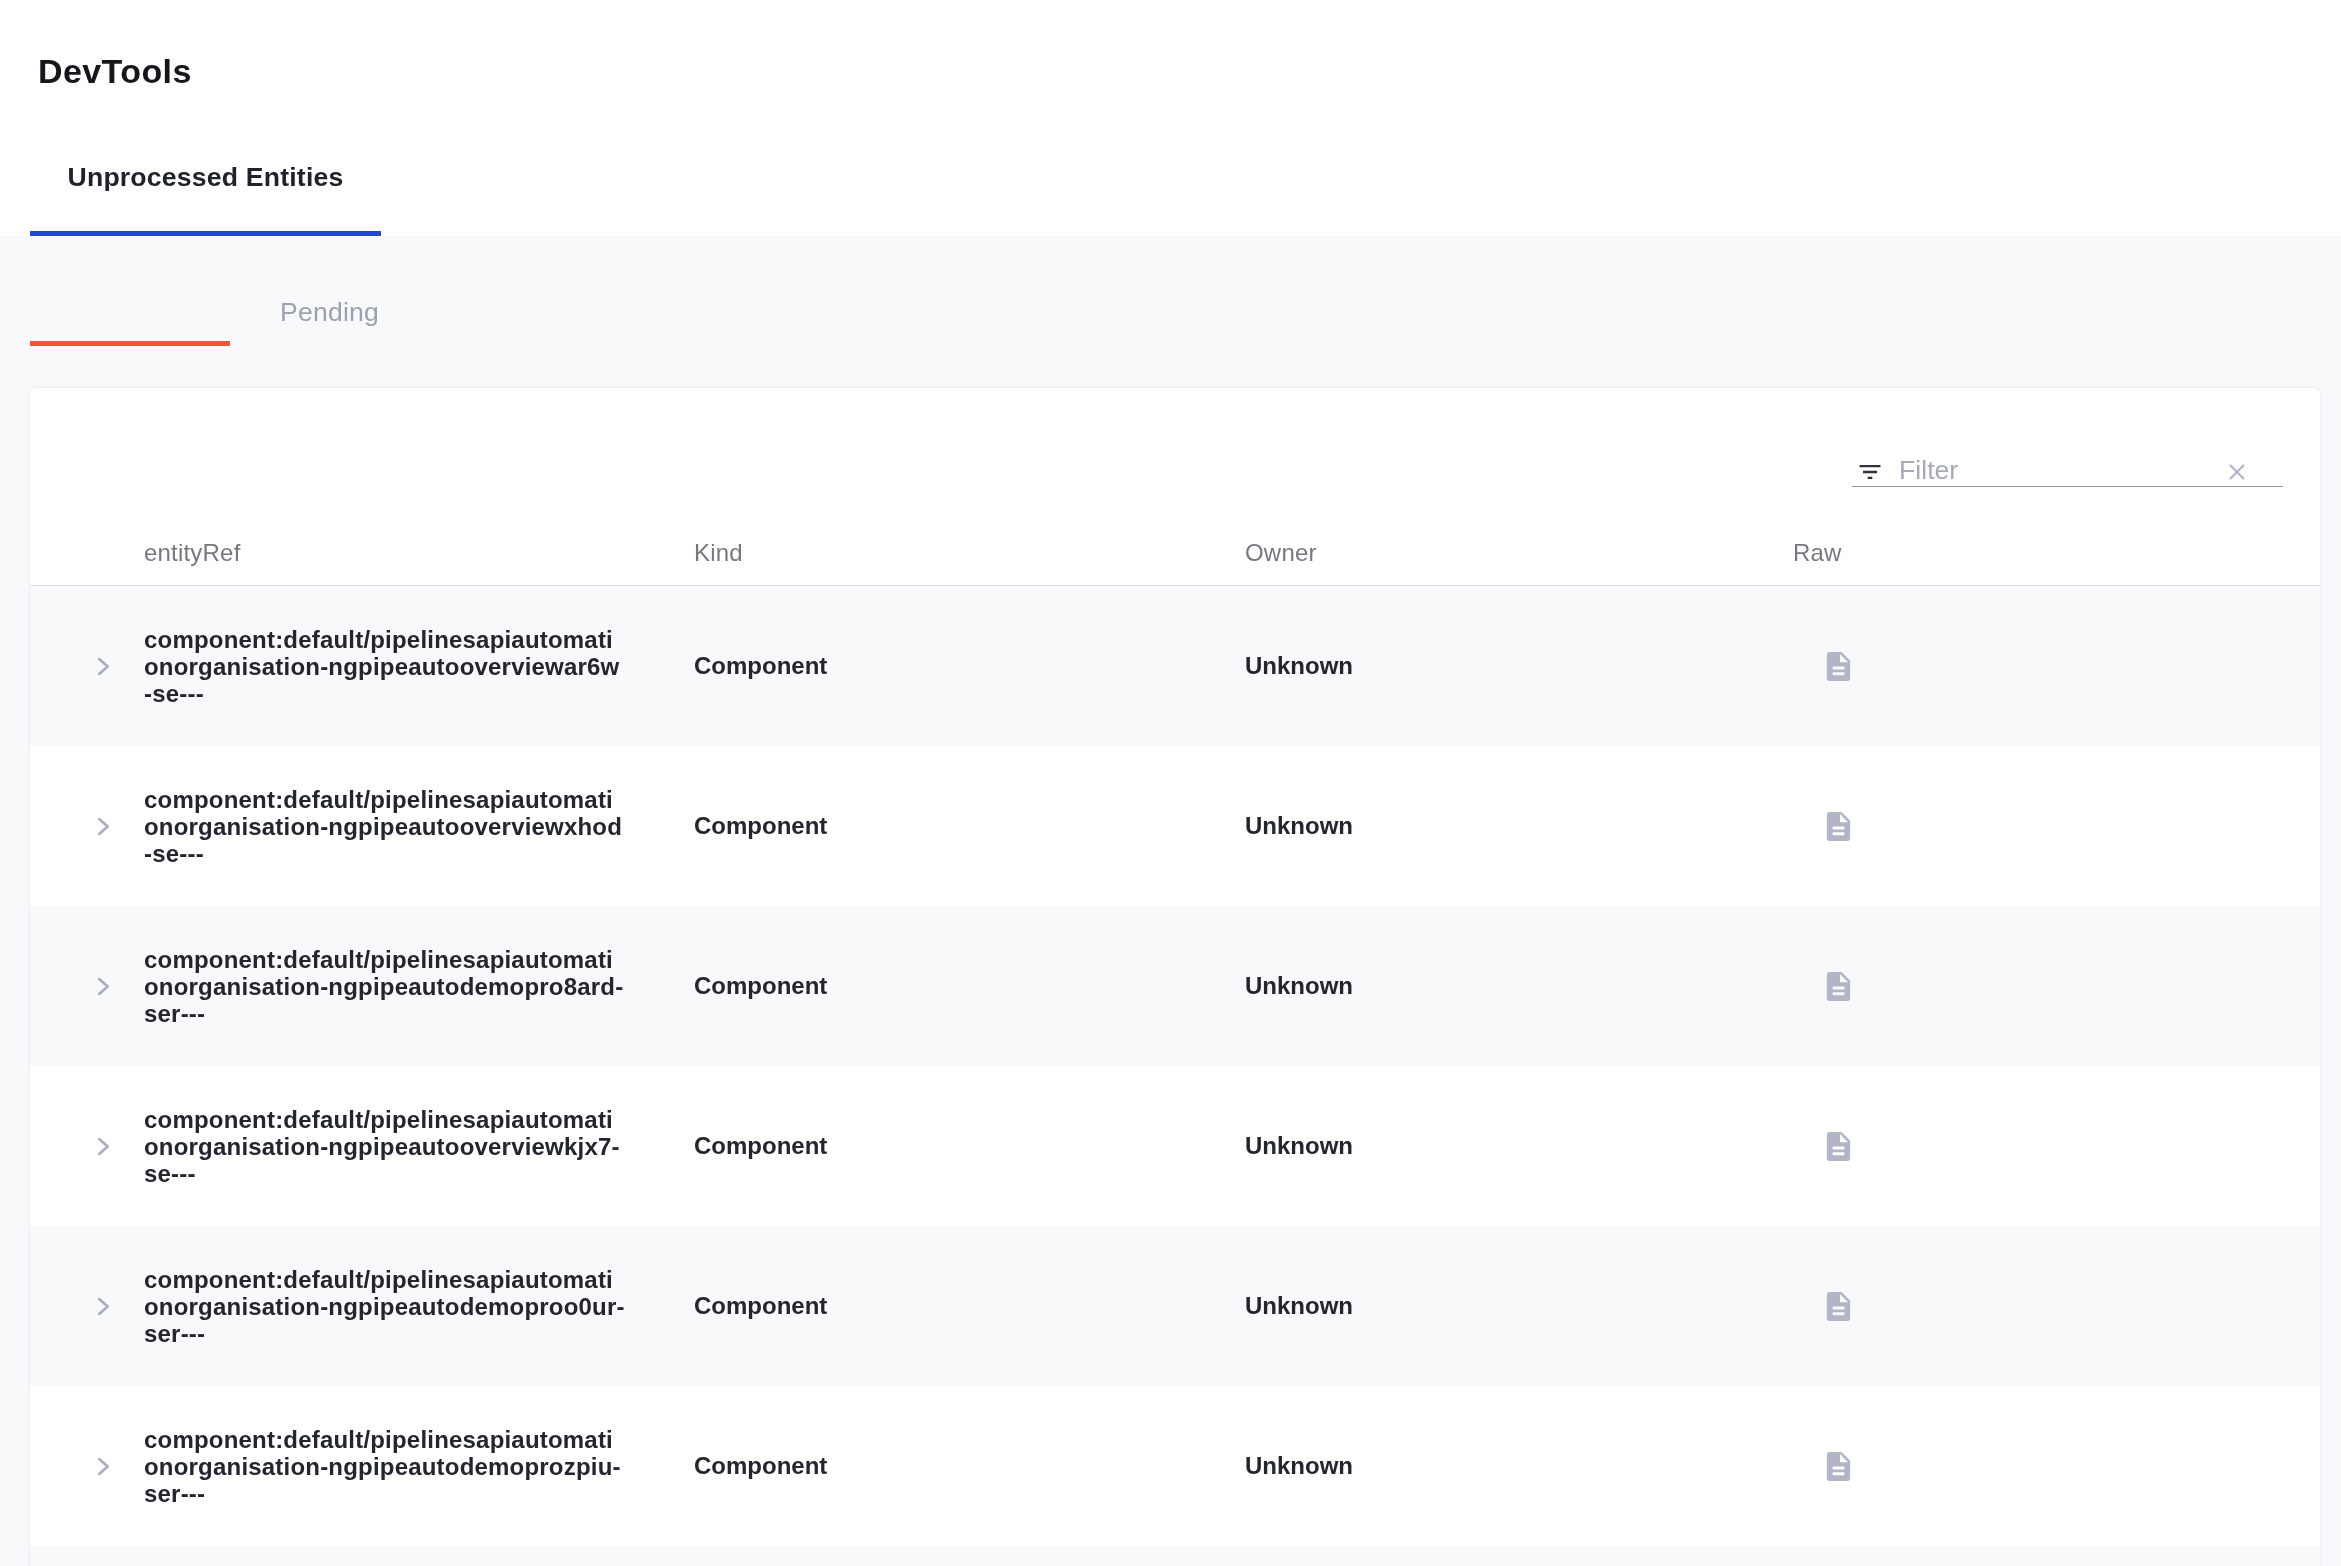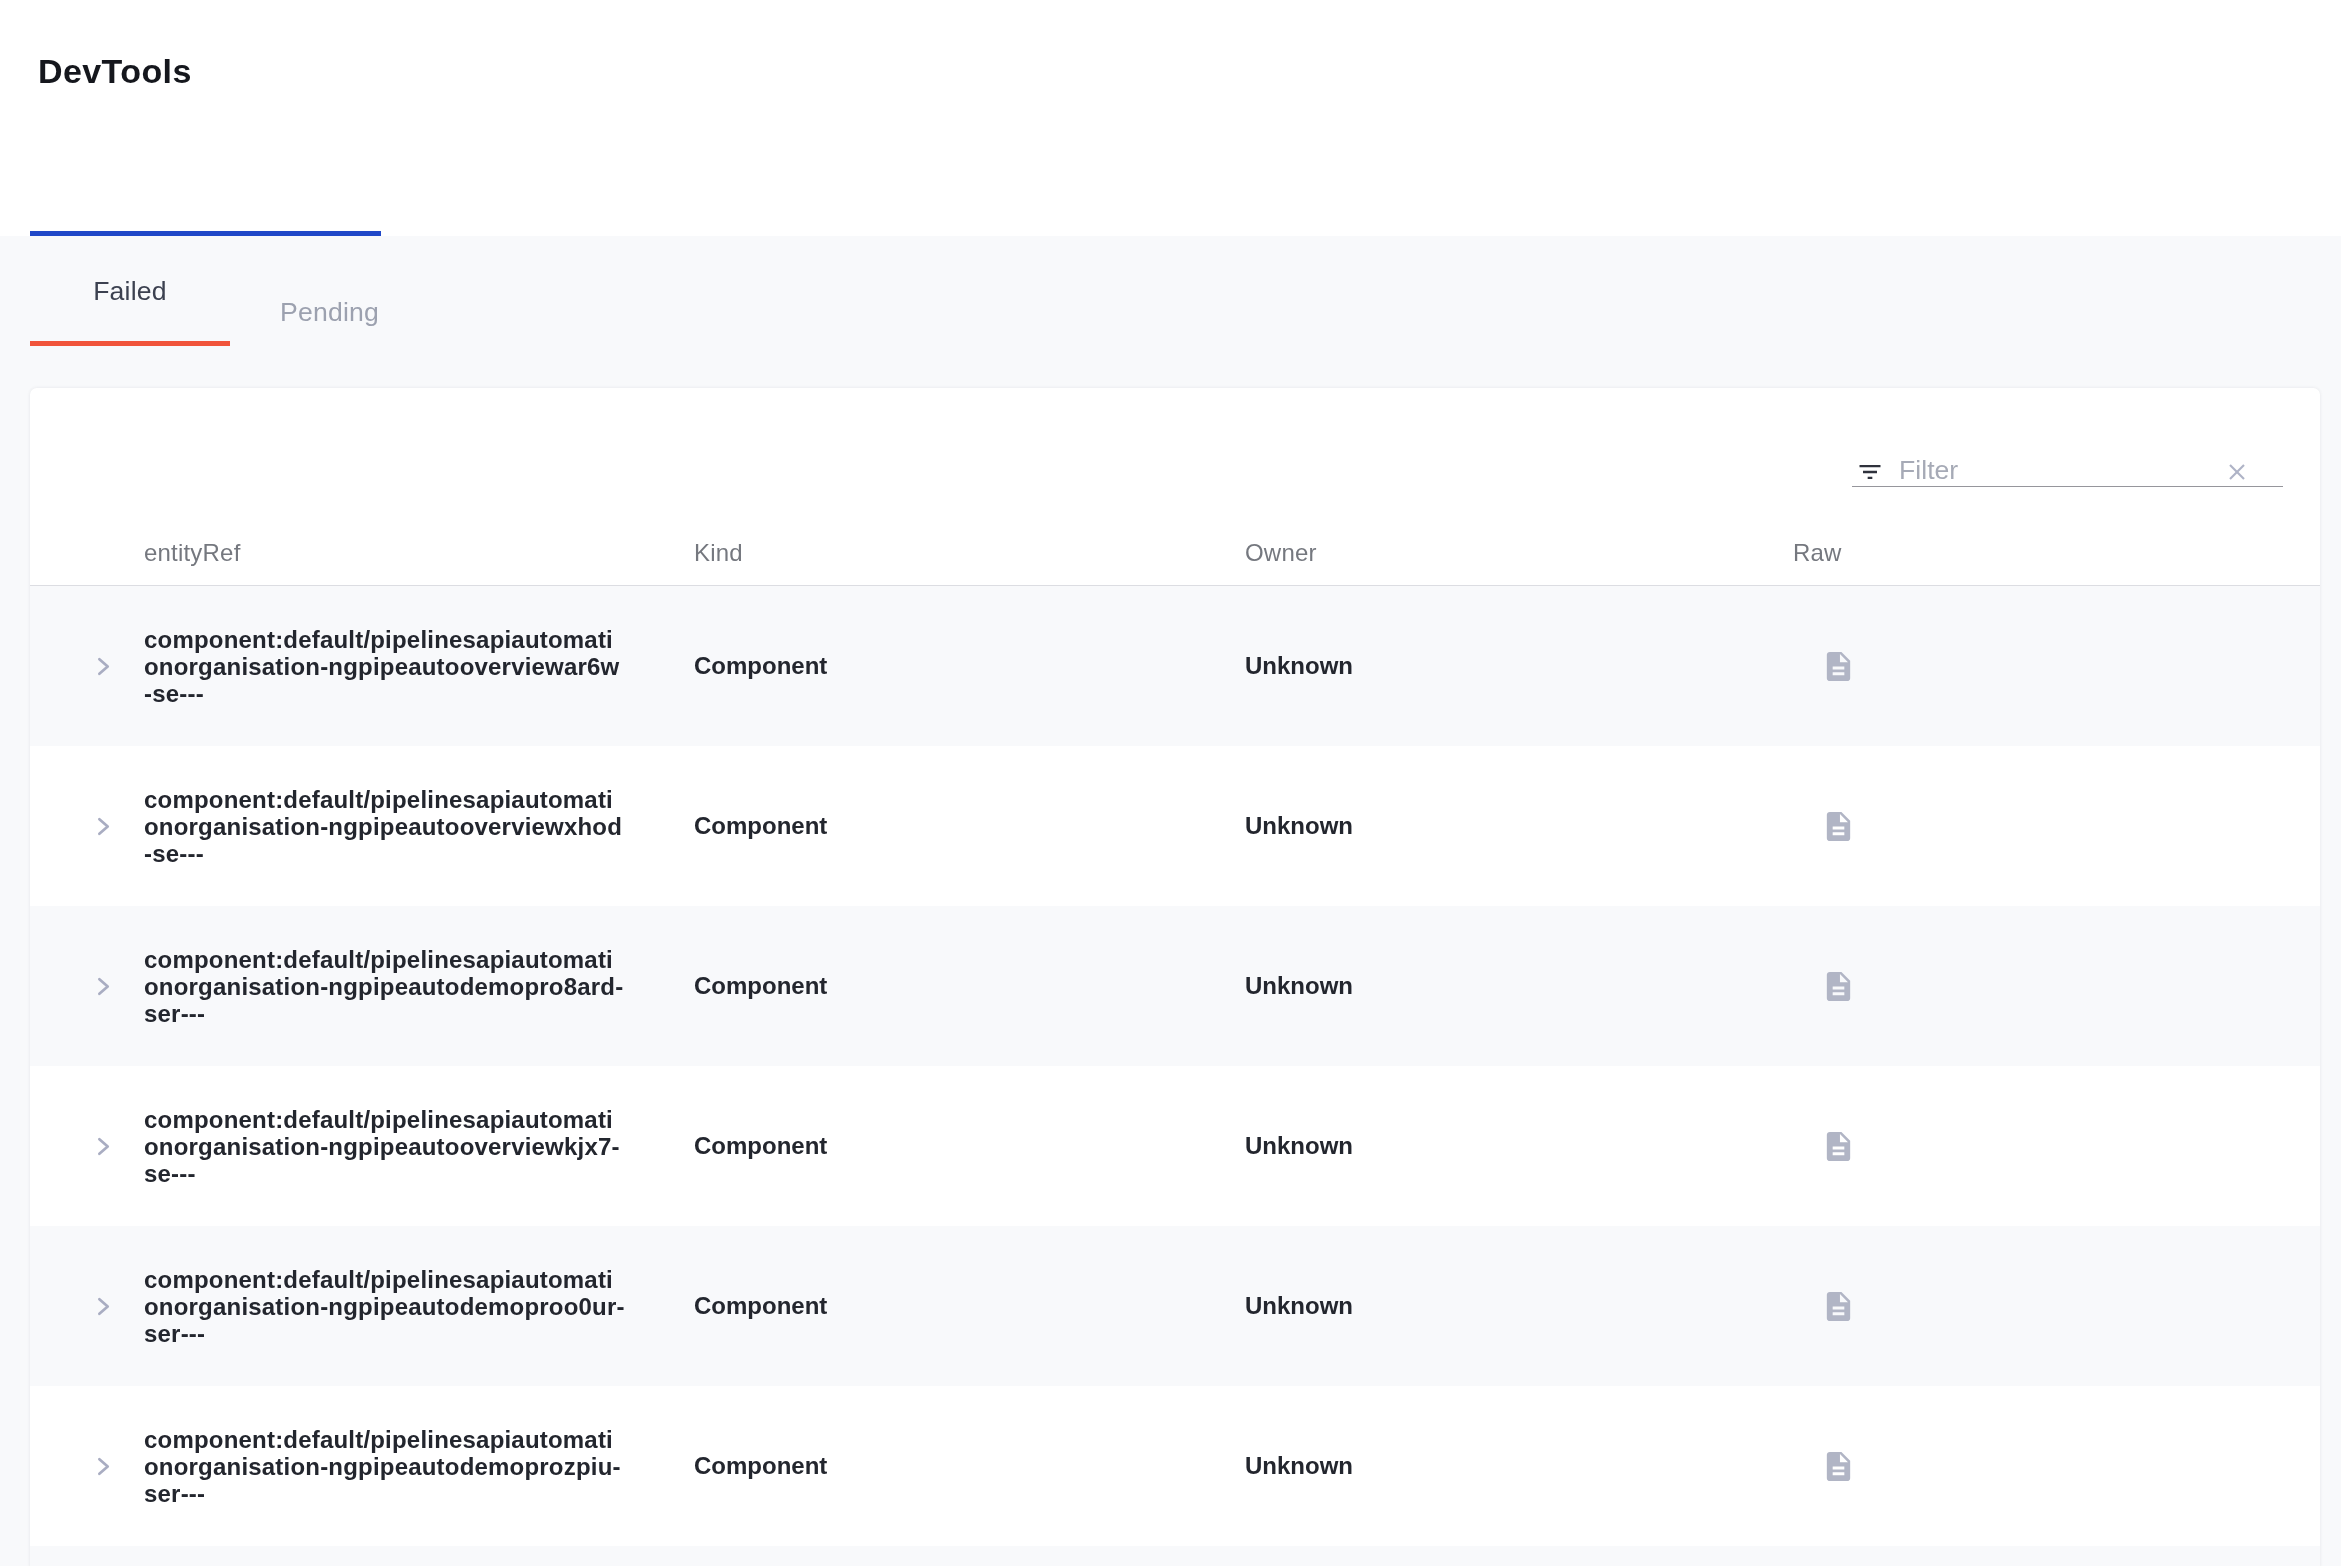--- a/index.html
+++ b/index.html
@@ -111,27 +111,27 @@
 </head>
 <body>
 
 <div class="app">
 
   <header class="app-header">
     <h1 class="app-title">DevTools</h1>
   </header>
 
   <nav class="page-tabs">
+    <div class="page-tab">
+      <span class="page-tab-label">Unprocessed Entities</span>
+    </div>
     <div class="page-tab-indicator" style="background: rgb(32, 72, 200);"></div>
   </nav>
 
   <div class="sub-tabs">
-    <div class="sub-tab failed">
-      <span class="sub-tab-label">Failed</span>
-    </div>
     <div class="sub-tab pending">
       <span class="sub-tab-label">Pending</span>
     </div>
     <div class="sub-tab-indicator" style="background: rgb(241, 84, 59);"></div>
   </div>
 
   <section class="card">
 
     <div class="filter-field">
       <svg class="filter-icon" viewBox="0 0 24 24">

